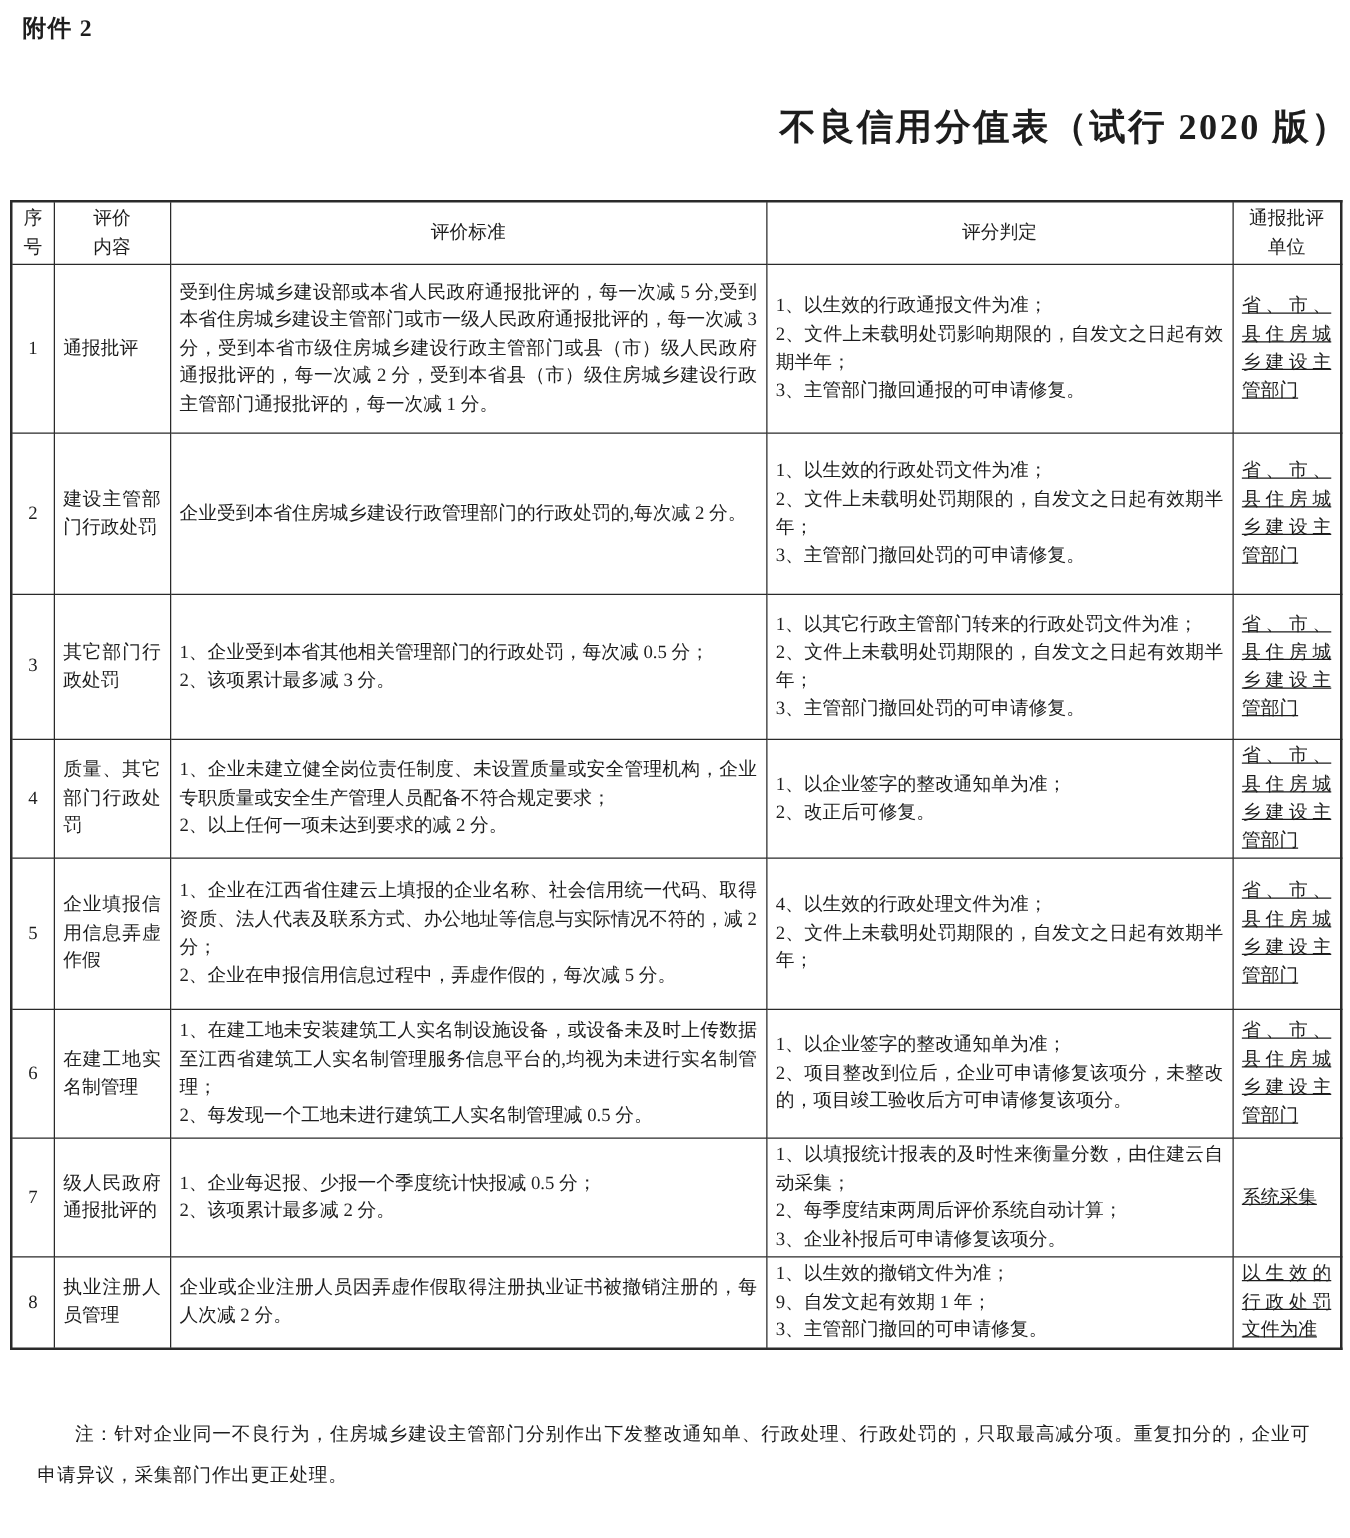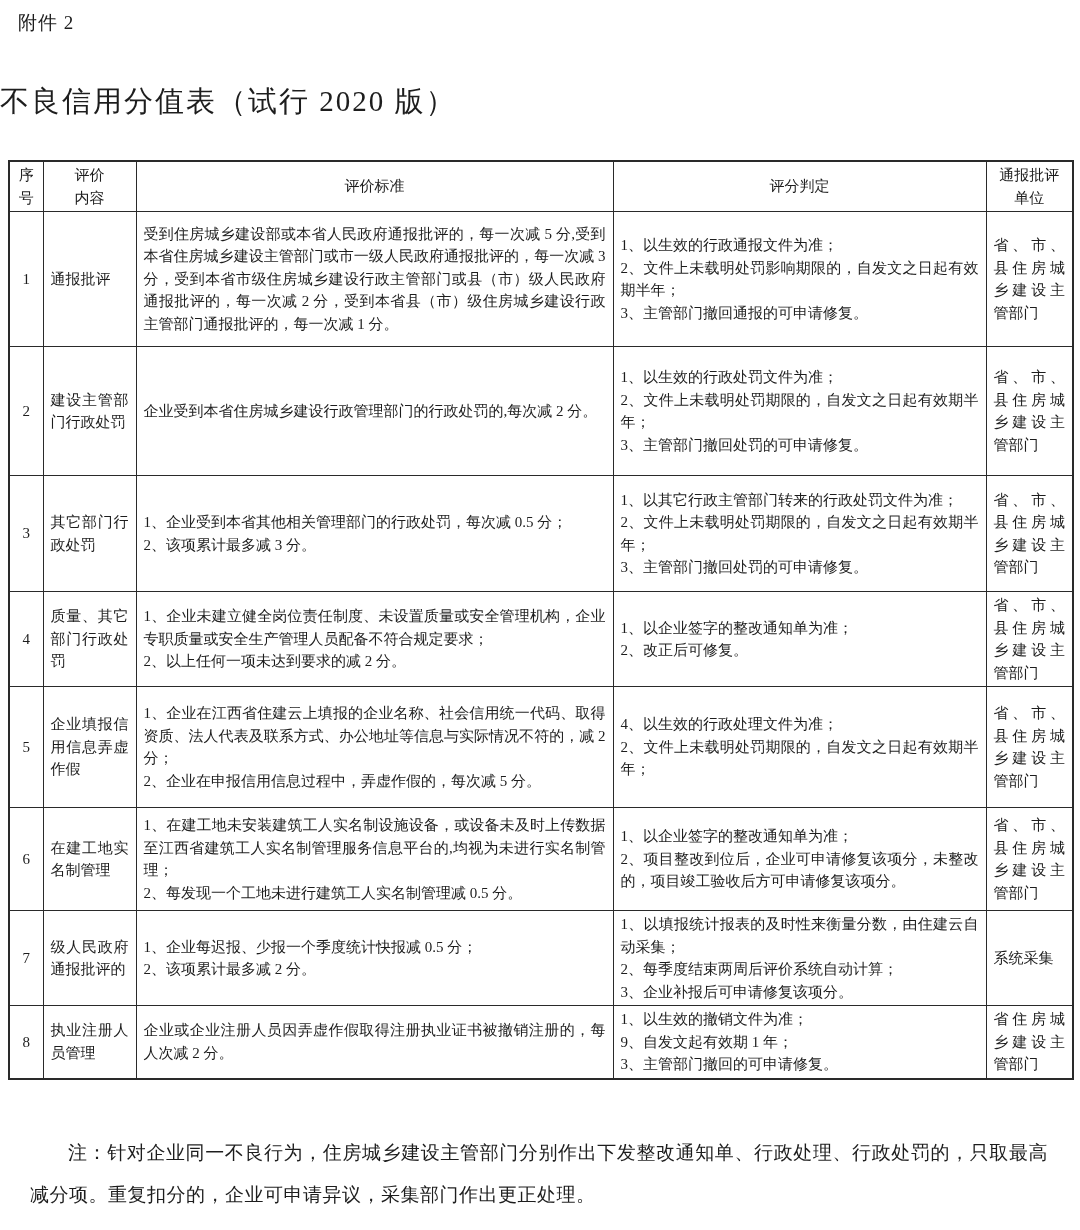--- a/index.html
+++ b/index.html
@@ -3,57 +3,57 @@
 <meta charset="utf-8">
 <style>
   html,body{margin:0;padding:0;}
   body{
     width:1080px;height:1230px;background:#ffffff;color:#1d1d1d;
     font-family:"Liberation Serif","DejaVu Serif",serif;
     -webkit-font-smoothing:antialiased;
   }
   .attachment{
     padding-top:10px;margin-left:18px;
-    font-size:19px;font-weight:normal;letter-spacing:1px;
+    font-size:19px;font-weight:bold;letter-spacing:1px;
   }
   .doc-title{
-    margin-top:46px;text-align:left;
-    font-size:29px;font-weight:normal;letter-spacing:2px;
+    margin-top:46px;text-align:right;
+    font-size:29px;font-weight:bold;letter-spacing:2px;
   }
   table.credit{
     margin:38px 8px 0 8px;width:1064px;
     border-collapse:collapse;table-layout:fixed;
     border:2px solid #2a2a2a;
   }
   table.credit td,table.credit th{
     border:1px solid #2a2a2a;
     font-size:15px;font-weight:normal;line-height:1.5;
     vertical-align:middle;
     padding:2px 7px;
     white-space:pre-line;
     word-break:break-all;
   }
   thead th{text-align:center;padding:2px 2px;}
   thead tr{height:50px;}
   td.c-no{text-align:center;padding:2px 2px;}
   td.c-content{text-align:justify;text-justify:inter-character;padding:2px 9px;}
   td.c-criteria{text-align:justify;text-justify:inter-character;margin-left:38px;}
   td.c-judgment{text-align:justify;text-justify:inter-character;}
-  td.c-unit{text-align:justify;text-justify:inter-character;padding:2px 6px;}
+  td.c-unit{text-align:justify;text-justify:inter-character;padding:2px 6px;text-decoration:underline;}
   tbody tr:nth-child(1){height:135px;}
   tbody tr:nth-child(2){height:129px;}
   tbody tr:nth-child(3){height:116px;}
   tbody tr:nth-child(4){height:92px;}
   tbody tr:nth-child(5){height:121px;}
   tbody tr:nth-child(6){height:103px;}
   tbody tr:nth-child(7){height:94px;}
   tbody tr:nth-child(8){height:73px;}
   .footnote{
     margin:52px 32px 0 30px;
-    font-size:19px;line-height:2.25;
+    font-size:15px;line-height:2.25;
     text-indent:2em;text-align:justify;
     letter-spacing:0.5px;
   }
 </style>
 </head>
 <body>
 
 <div class="attachment">附件 2</div>
 
 <div class="doc-title">不良信用分值表（试行 2020 版）</div>
@@ -144,18 +144,18 @@
 3、企业补报后可申请修复该项分。</td>
       <td class="c-unit">系统采集</td>
     </tr>
     <tr>
       <td class="c-no">8</td>
       <td class="c-content">执业注册人员管理</td>
       <td class="c-criteria">企业或企业注册人员因弄虚作假取得注册执业证书被撤销注册的，每人次减 2 分。</td>
       <td class="c-judgment">1、以生效的撤销文件为准；
 9、自发文起有效期 1 年；
 3、主管部门撤回的可申请修复。</td>
-      <td class="c-unit">省住房城乡建设主管部门</td>
+      <td class="c-unit">以生效的行政处罚文件为准</td>
     </tr>
   </tbody>
 </table>
 
 <div class="footnote">注：针对企业同一不良行为，住房城乡建设主管部门分别作出下发整改通知单、行政处理、行政处罚的，只取最高减分项。重复扣分的，企业可申请异议，采集部门作出更正处理。</div>
 
 </body></html>

